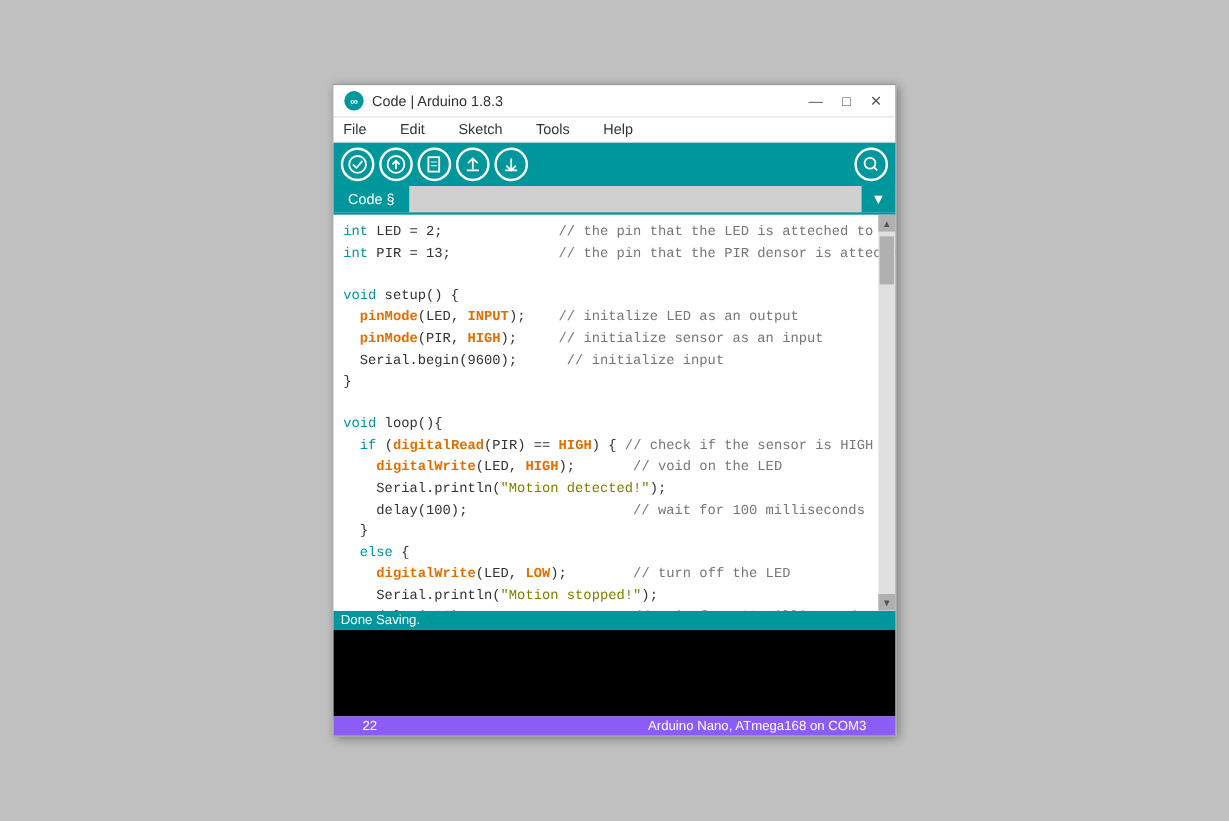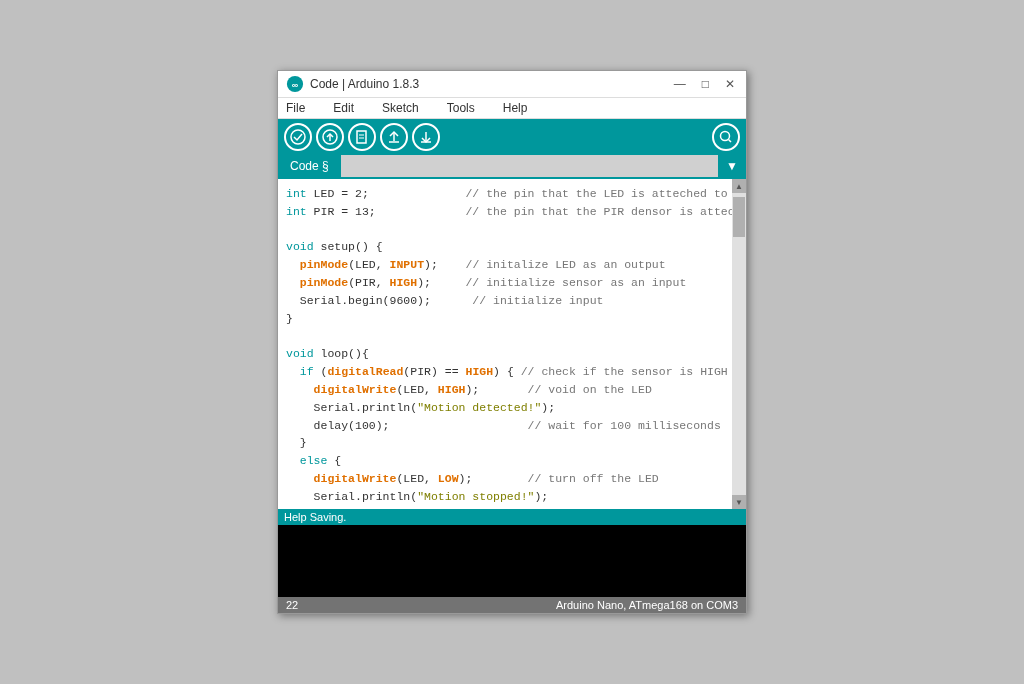--- a/index.html
+++ b/index.html
@@ -164,24 +164,24 @@
       background: #00979c;
       color: white;
       font-size: 11px;
       padding: 2px 6px;
     }
     .console-black {
       background: #000;
       height: 72px;
     }
     .status-bar {
-      background: #737373;
+      background: #8b5cf6;
       display: flex;
       justify-content: space-between;
-      padding: 2px 8px;
+      padding: 2px 24px;
       font-size: 11px;
       color: white;
     }
   </style>
 </head>
 <body>
 
 <div class="window">
 
   <div class="title-bar">
@@ -282,21 +282,21 @@
 |</div>
       <div class="scrollbar-v">
         <div class="scroll-up">▲</div>
         <div class="scroll-thumb"></div>
         <div class="scroll-down" style="margin-top:auto;">▼</div>
       </div>
     </div>
   </div>
 
   <div class="console-status">
-    <span>Help Saving.</span>
+    <span>Done Saving.</span>
   </div>
 
   <div class="console-black"></div>
 
   <div class="status-bar">
     <span>22</span>
     <span>Arduino Nano, ATmega168 on COM3</span>
   </div>
 </div>
 

